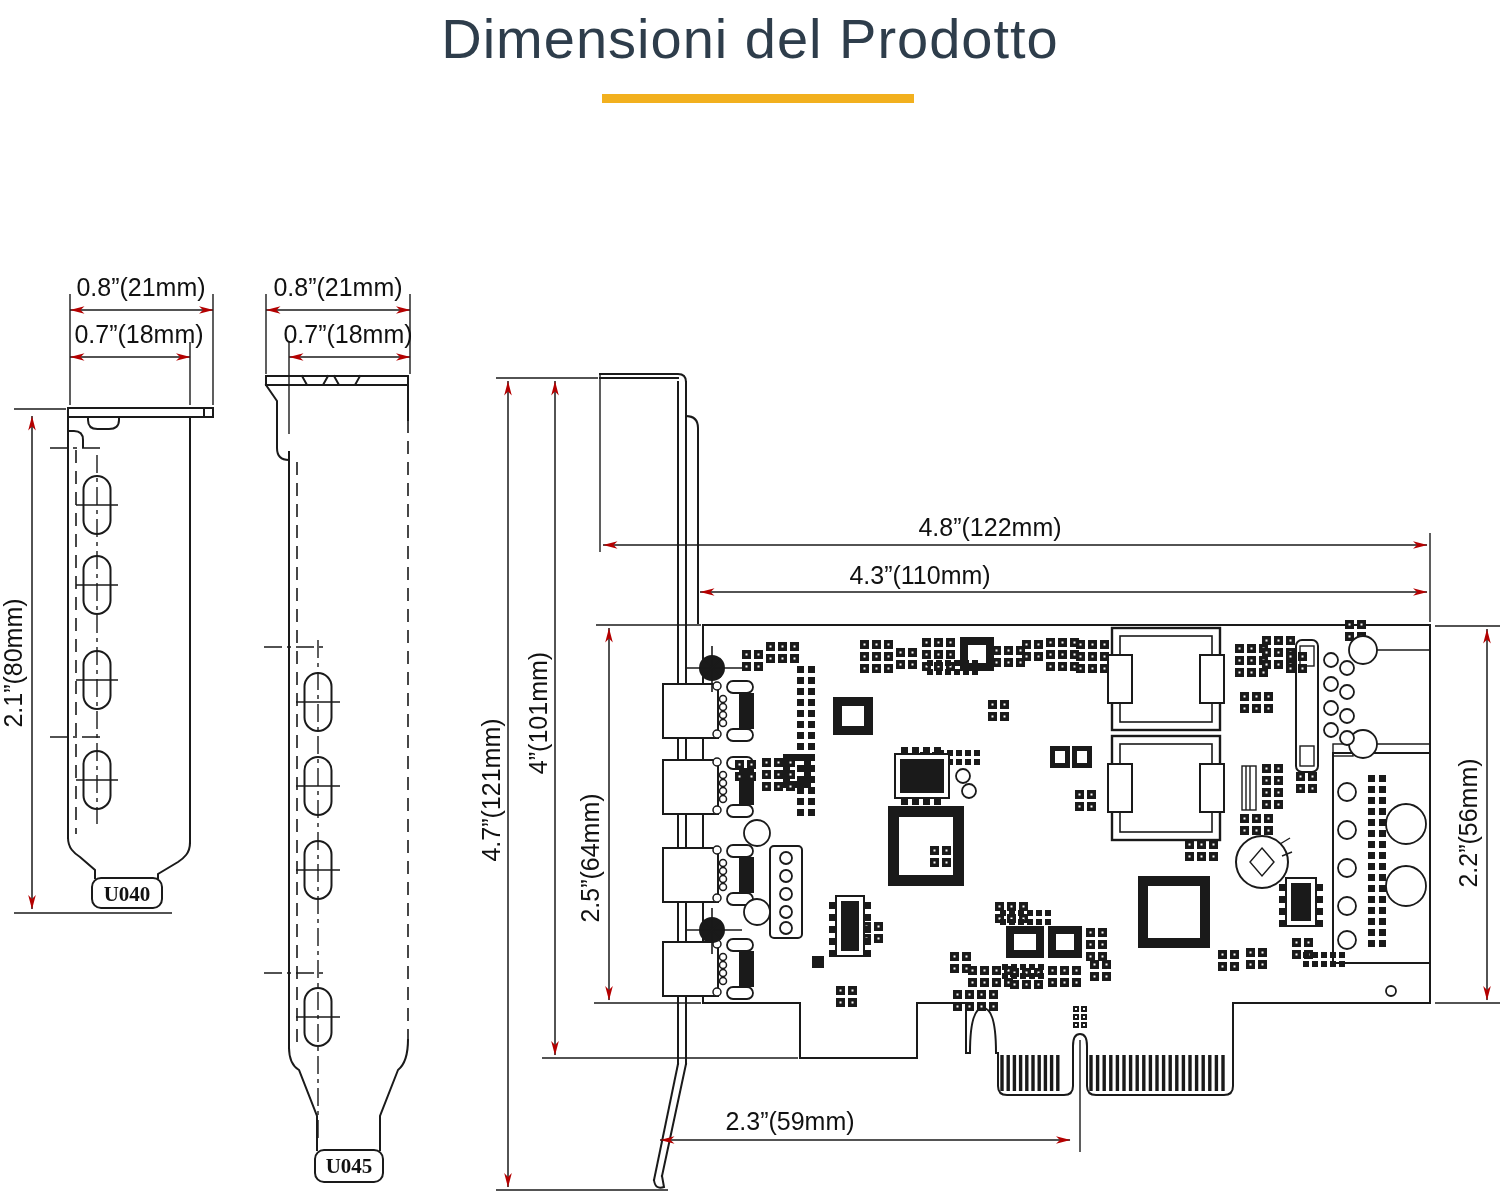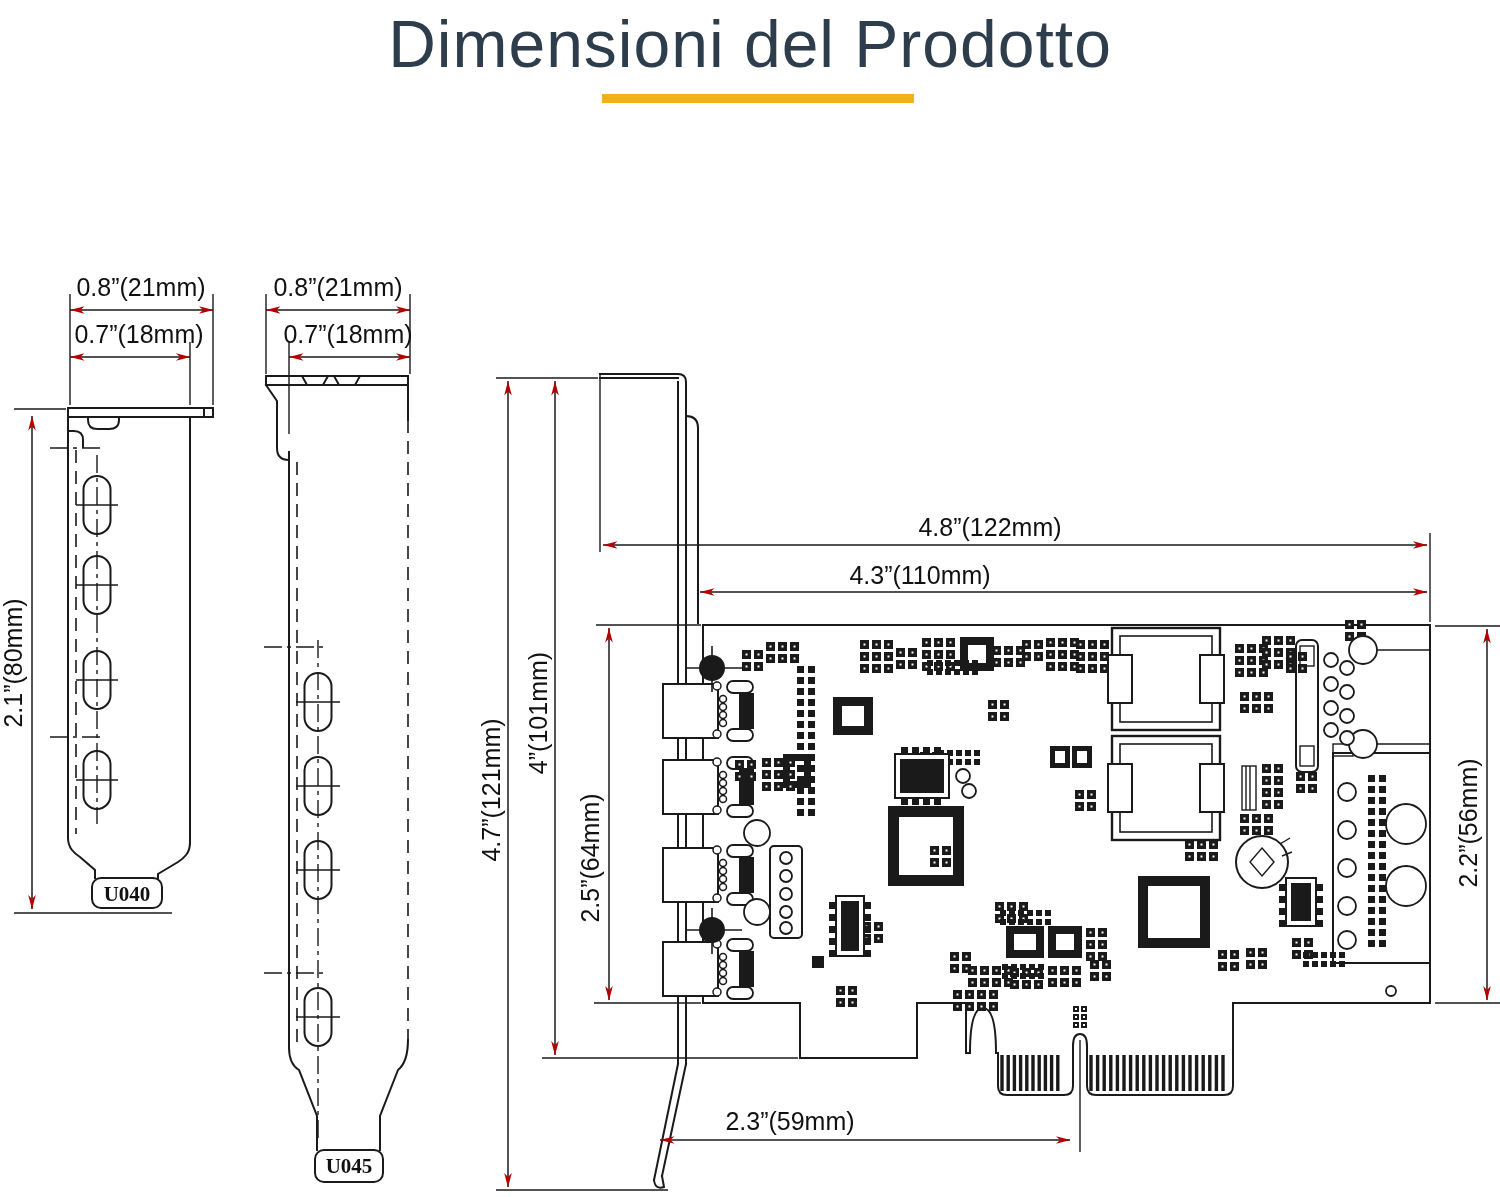--- a/index.html
+++ b/index.html
@@ -1,19 +1,19 @@
 <!DOCTYPE html>
 <html style="--title-color: #2e3d4b; --accent: #f2b01e;"><head>
 <meta charset="utf-8">
 <style>
   html,body{margin:0;padding:0;background:#fff;}
   .stage{position:relative;width:1500px;height:1197px;background:#fff;overflow:hidden;
          font-family:"Liberation Sans", sans-serif;}
   .title{position:absolute;top:6px;left:0;width:100%;text-align:center;
-         font-size:66px;font-weight:300;letter-spacing:1px;color:var(--title-color,#2e3d4b);}
+         font-size:56px;font-weight:300;letter-spacing:1px;color:var(--title-color,#2e3d4b);}
   .accent-bar{position:absolute;top:94px;left:602px;width:312px;height:9px;
          background:var(--accent,#f2b01e);}
   svg{position:absolute;top:0;left:0;}
   .ln{fill:none;stroke:#1a1a1a;stroke-width:2;stroke-linecap:square;}
   .thin{fill:none;stroke:#1a1a1a;stroke-width:1.4;}
   .dash{fill:none;stroke:#1a1a1a;stroke-width:1.6;stroke-dasharray:13 8;}
   .ddot{fill:none;stroke:#1a1a1a;stroke-width:1.4;stroke-dasharray:18 5 4 5;}
   .dim{fill:none;stroke:#1a1a1a;stroke-width:1.5;}
   text.dimtxt{font-size:25px;fill:#111;text-anchor:middle;}
   text.idtxt{font-size:21px;font-weight:bold;fill:#111;text-anchor:middle;

